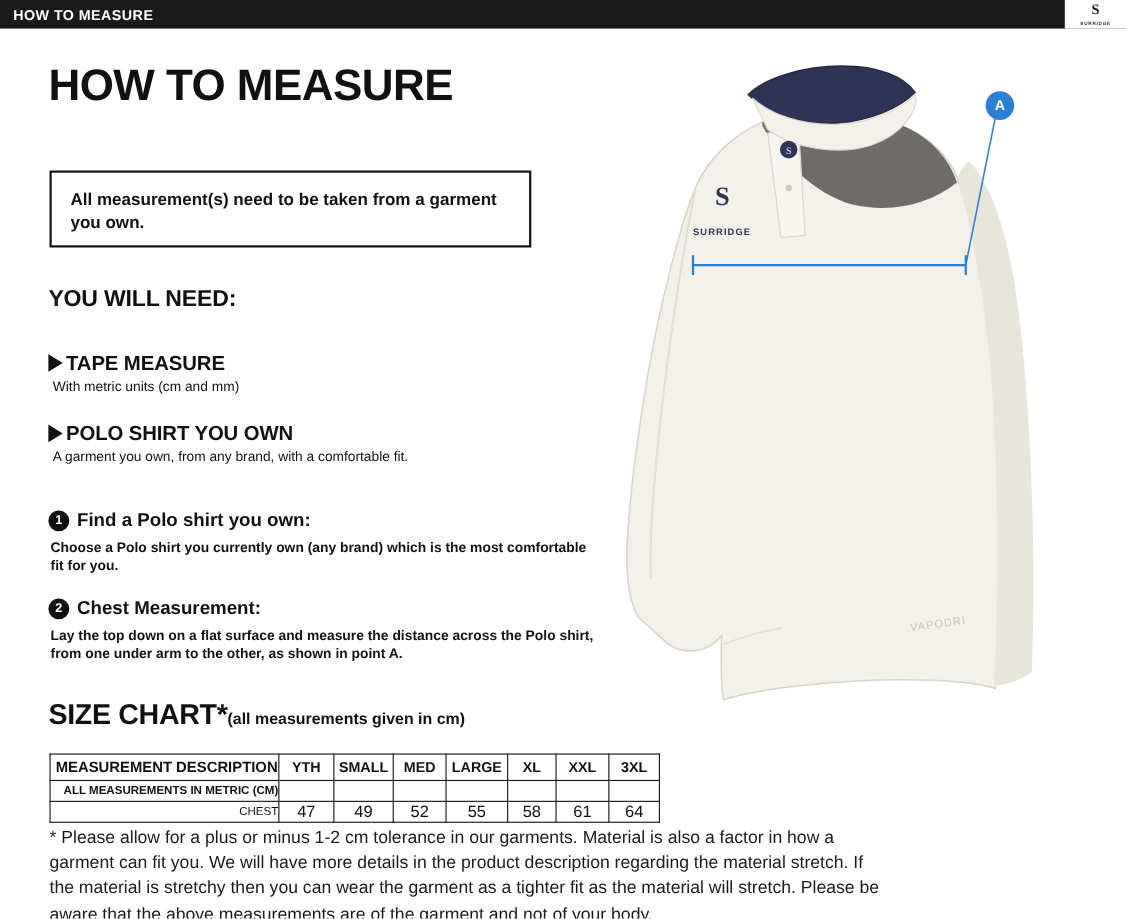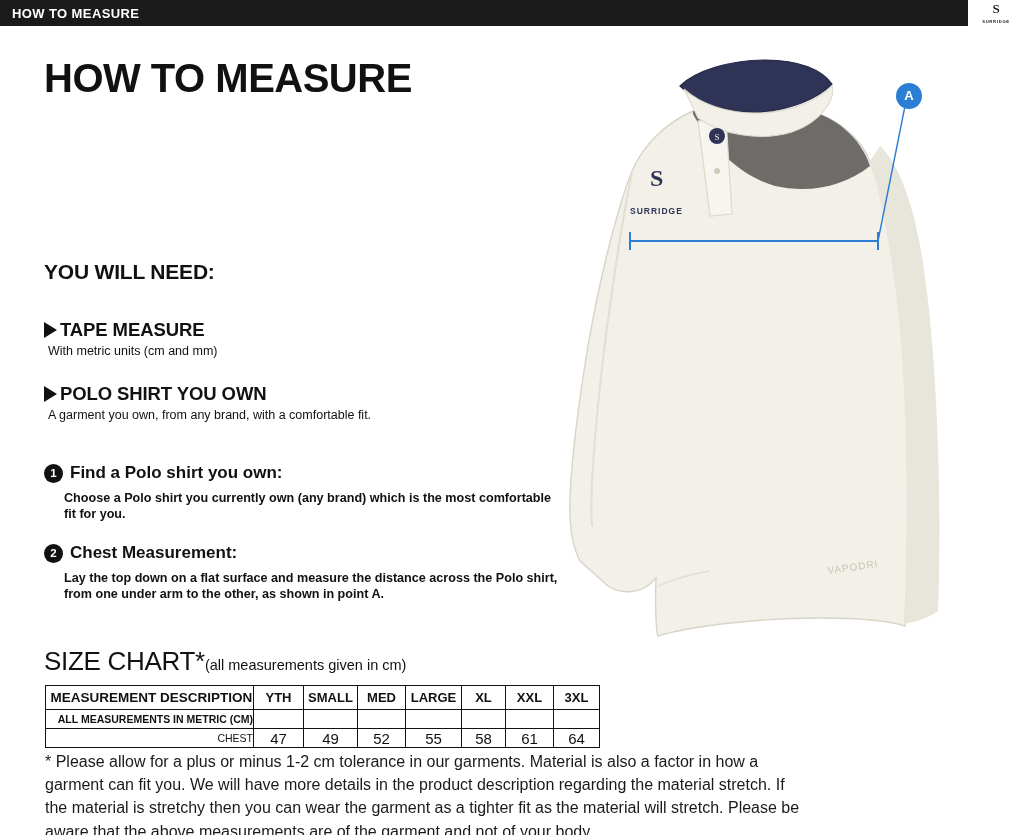--- a/index.html
+++ b/index.html
@@ -167,34 +167,32 @@
   }
   .step .step-body {
     position: absolute;
     left: 2px;
     top: 26px;
     width: 500px;
     font-size: 12.6px;
     font-weight: bold;
     line-height: 1.3;
     color: #111;
-    margin-left: 18px;
   }
   #step-0 { top: 438px; }
   #step-1 { top: 518px; }
 
   .h3 {
     position: absolute;
     left: 44px;
     top: 608px;
     font-size: 26px;
-    font-weight: normal;
+    font-weight: bold;
     letter-spacing: -0.3px;
     color: #111;
-    margin-top: 12px;
   }
   .h3 .small {
     font-size: 14.5px;
     letter-spacing: 0;
   }
 
   
   .table-wrap {
     position: absolute;
     left: 45px;
@@ -281,20 +279,23 @@
   <div class="topbar-logo">
     <div class="s-mark">S</div>
     <div class="s-name">SURRIDGE</div>
   </div>
 </div>
 
 <div class="left">
 
   <div class="h1">HOW TO MEASURE</div>
 
+  <div class="notice">
+    <div class="notice-text">All measurement(s) need to be taken from a garment you own.</div>
+  </div>
 
   <div class="h2">YOU WILL NEED:</div>
 
   <div class="need-item" id="need-0">
     <span class="tri"></span>
     <div class="need-title">TAPE MEASURE</div>
     <div class="need-sub">With metric units (cm and mm)</div>
   </div>
 
   <div class="need-item" id="need-1">

